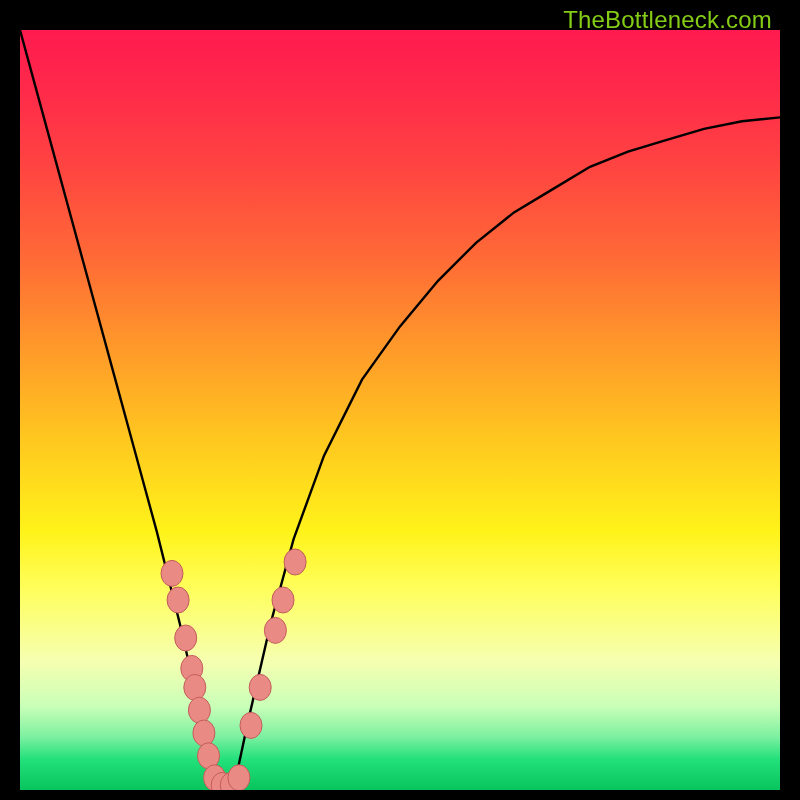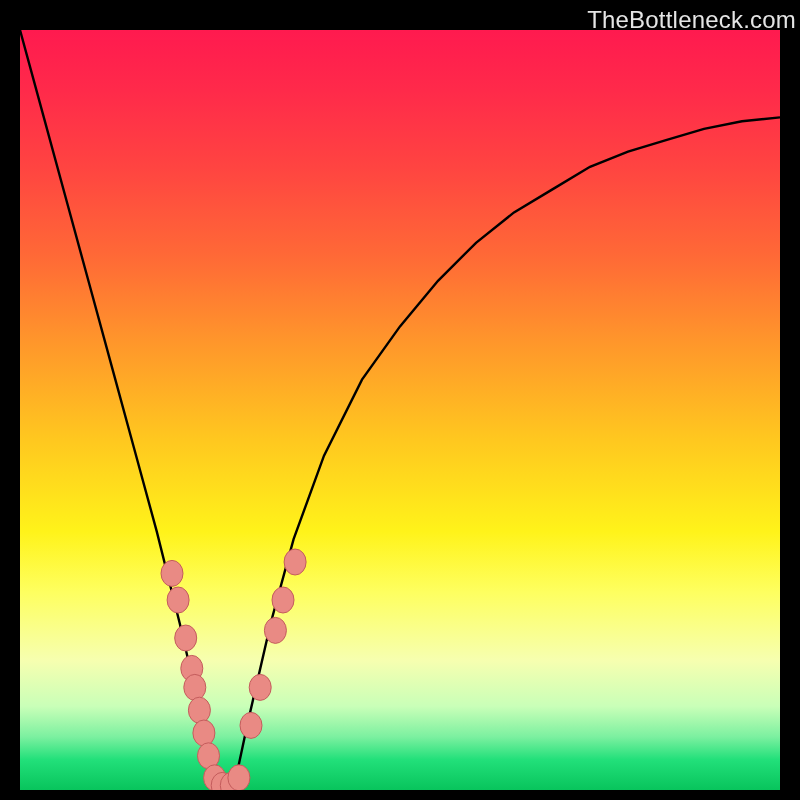--- a/index.html
+++ b/index.html
@@ -45,22 +45,22 @@
   svg.curve {
     position: absolute;
     left: 0;
     top: 0;
     width: 760px;
     height: 760px;
   }
   .watermark {
     position: absolute;
     top: 6px;
-    right: 4px;
-    color: #e5e5e5;
+    right: 28px;
+    color: #84cc16;
     font-size: 24px;
     letter-spacing: 0.2px;
   }
 </style>
 </head>
 <body>
 
 <div class="watermark">TheBottleneck.com</div>
 
 <div class="frame">

